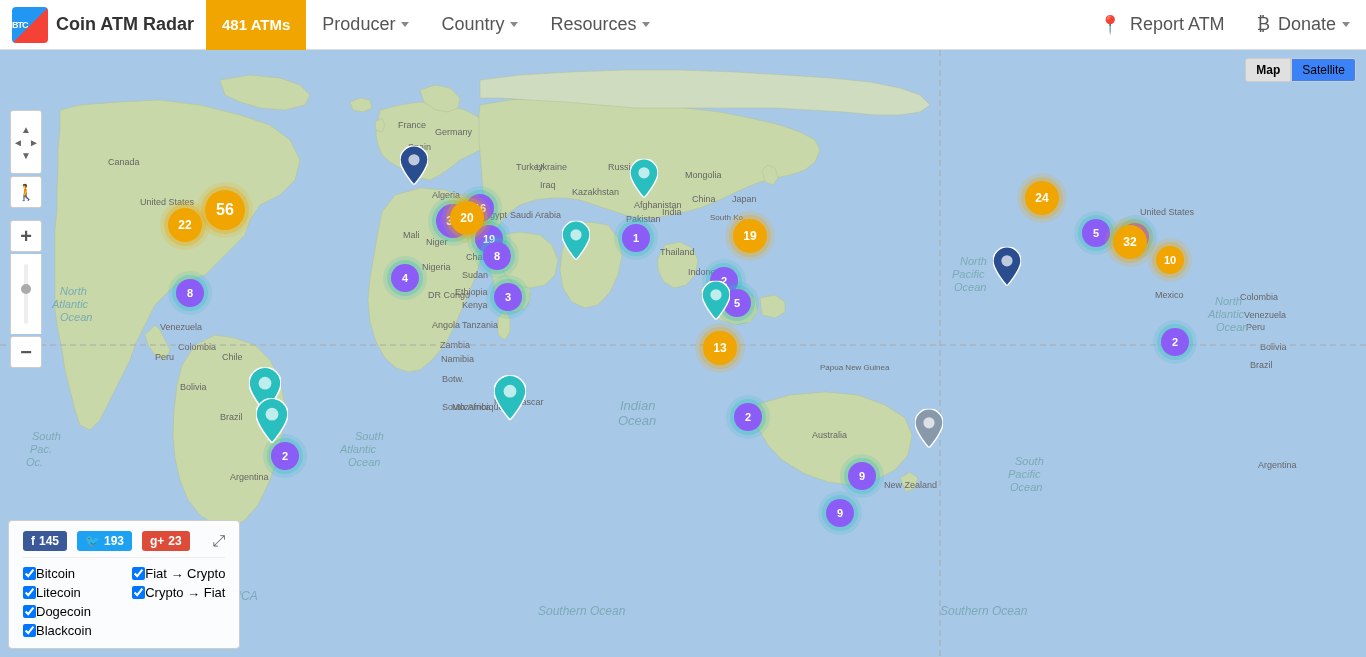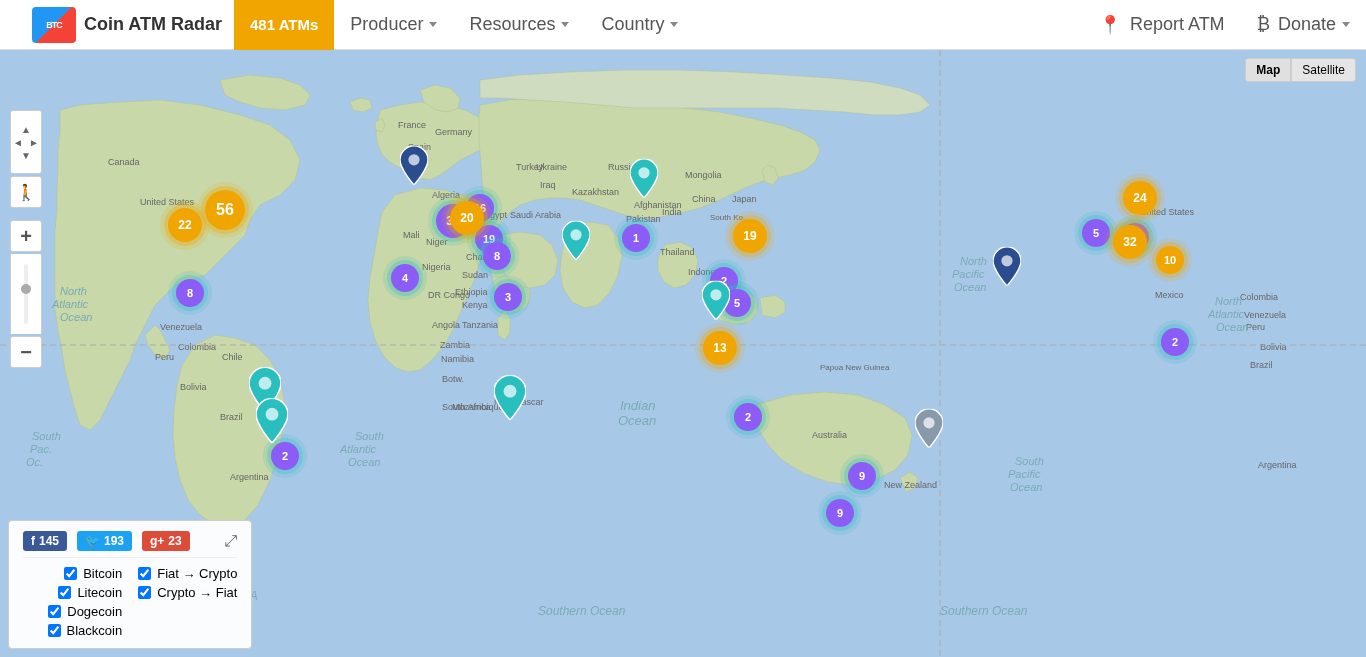--- a/index.html
+++ b/index.html
@@ -15,25 +15,25 @@
       position: relative;
       z-index: 100;
     }
     #logo-area {
       display: flex;
       align-items: center;
       padding: 0 12px;
       gap: 8px;
     }
     #logo-icon {
-      width: 44px; height: 36px;
+      width: 36px; height: 36px;
       background: linear-gradient(135deg, #2196F3 50%, #f44336 50%);
       border-radius: 4px;
-      display: flex; align-items: center; justify-content: center;
-      color: #fff; font-weight: bold; font-size: 10px; margin-left: 20px;
+      display: flex; align-items: center; justify-content: flex-start;
+      color: #fff; font-weight: bold; font-size: 10px;
     }
     #logo-text {
       font-size: 18px; font-weight: bold; color: #333;
     }
     #atm-count-badge {
       background: #f0a500;
       color: #fff;
       padding: 0 16px;
       height: 50px;
       display: flex; align-items: center;
@@ -102,21 +102,21 @@
 
     
     #map-type-toggle {
       position: absolute;
       top: 8px; right: 10px;
       z-index: 10;
       display: flex;
     }
     .map-type-btn {
       padding: 4px 10px;
-      background: #e5e5e5;
+      background: #3b82f6;
       border: 1px solid #ccc;
       cursor: pointer;
       font-size: 12px;
     }
     .map-type-btn.active { background: #e0e0e0; font-weight: bold; }
     .map-type-btn:first-child { border-radius: 3px 0 0 3px; }
     .map-type-btn:last-child { border-radius: 0 3px 3px 0; }
 
     
     .marker {
@@ -184,23 +184,22 @@
       cursor: pointer;
       font-size: 16px;
       color: #666;
     }
     #legend-items {
       display: grid;
       grid-template-columns: 1fr 1fr;
       gap: 4px 16px;
     }
     .legend-row {
-      display: flex; align-items: center; gap: 6px;
+      display: flex; align-items: center; 
       font-size: 13px;
-      justify-content: flex-end;
     }
     .legend-row input[type=checkbox] {
       margin: 0;
     }
   </style>
 </head>
 <body>
 
 <div id="header">
   <div id="logo-area">
@@ -211,25 +210,25 @@
   </div>
   <div id="atm-count-badge">
     <span>481 ATMs</span>
   </div>
   <nav id="nav">
     <div class="nav-item">
       <span>Producer</span>
       <span class="caret"></span>
     </div>
     <div class="nav-item">
+      <span>Country</span>
+      <span class="caret"></span>
+    </div>
+    <div class="nav-item">
       <span>Resources</span>
-      <span class="caret"></span>
-    </div>
-    <div class="nav-item">
-      <span>Country</span>
       <span class="caret"></span>
     </div>
     <div class="nav-item" id="report-atm">
       <span style="color:#e74c3c;margin-right:4px;">📍</span>
       <span>Report ATM</span>
     </div>
     <div class="nav-item">
       <span style="margin-right:4px;">₿</span>
       <span>Donate</span>
       <span class="caret"></span>
@@ -415,21 +414,21 @@
       <div class="marker marker-teal marker-sm" style="left: 636px; top: 152px;">1</div>
       <div class="marker marker-teal marker-sm" style="left: 724px; top: 195px;">2</div>
       <div class="marker marker-teal marker-sm" style="left: 737px; top: 217px;">5</div>
       <div class="marker marker-orange marker-md" style="left: 750px; top: 186px;">19</div>
       <div class="marker marker-orange marker-md" style="left: 720px; top: 298px;">13</div>
       <div class="marker marker-teal marker-sm" style="left: 748px; top: 331px;">2</div>
       <div class="marker marker-teal marker-sm" style="left: 862px; top: 390px;">9</div>
       <div class="marker marker-teal marker-sm" style="left: 840px; top: 427px;">9</div>
       <div class="marker marker-teal marker-sm" style="left: 1096px; top: 147px;">5</div>
       <div class="marker marker-teal marker-sm" style="left: 1135px; top: 151px;">3</div>
-      <div class="marker marker-orange marker-md" style="left: 1140px; top: 148px;">24</div>
+      <div class="marker marker-orange marker-md" style="left: 1042px; top: 148px;">24</div>
       <div class="marker marker-orange marker-md" style="left: 1130px; top: 192px;">32</div>
       <div class="marker marker-orange marker-sm" style="left: 1170px; top: 210px;">10</div>
       <div class="marker marker-teal marker-sm" style="left: 1175px; top: 256px;">2</div>
     </div>
 
   <div id="pins-container">
       <div class="pin-marker" style="left: 414px; top: 135px;">
         <svg width="28" height="39.199999999999996" viewBox="0 0 30 42">
     <path d="M15 0 C7 0 0 7 0 15 C0 25 15 42 15 42 C15 42 30 25 30 15 C30 7 23 0 15 0Z" fill="#2a4d8f" stroke="#fff" stroke-width="1.5"></path>
     <circle cx="15" cy="15" r="6" fill="rgba(255,255,255,0.7)"></circle>

